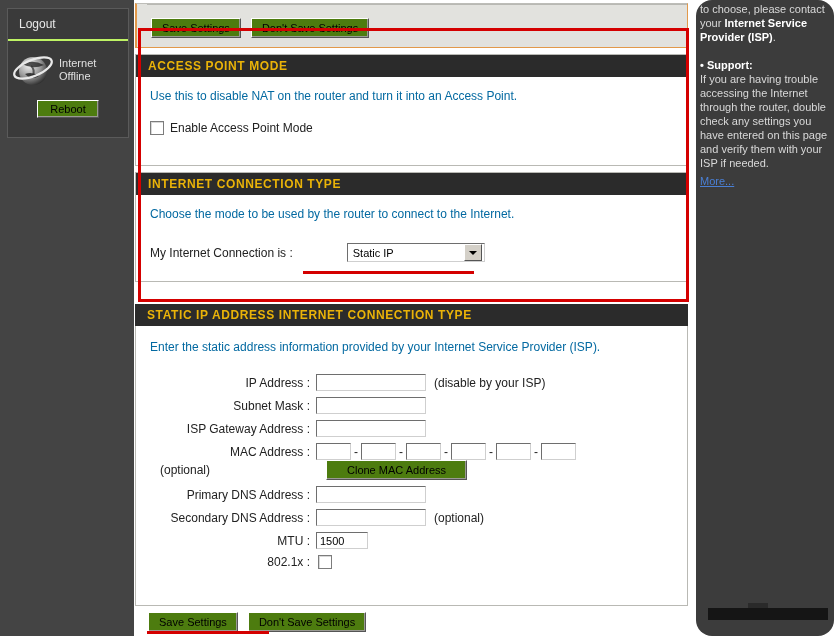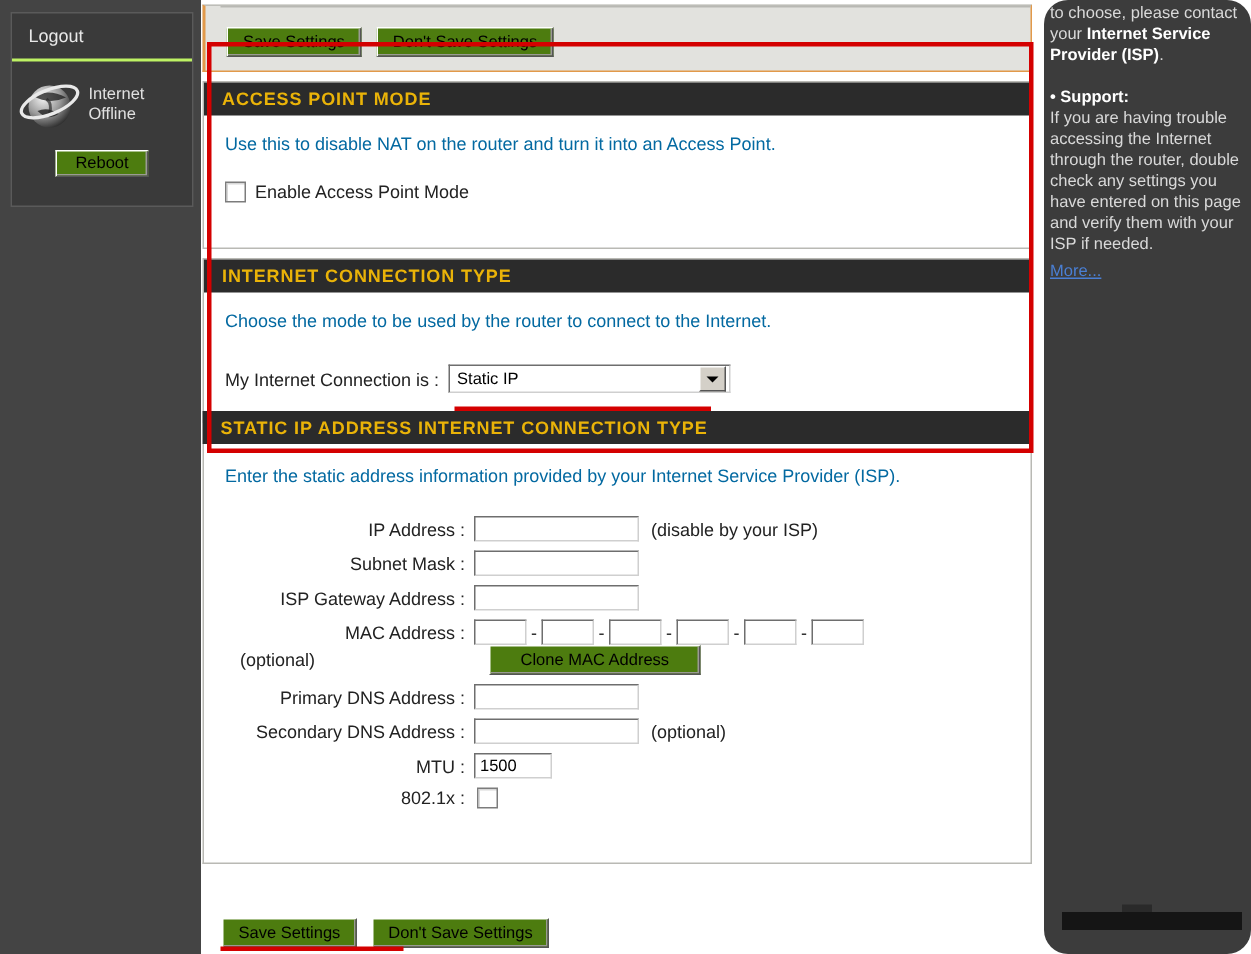--- a/index.html
+++ b/index.html
@@ -182,21 +182,21 @@
   .dash { font-size: 12px; color: #222222; padding: 0 3px; }
 
   
   .sel-wrap { position: relative; display: inline-block; }
   .sel {
     border-top: 1px solid #6e6e6e;
     border-left: 1px solid #6e6e6e;
     border-right: 1px solid #cfcfcf;
     border-bottom: 1px solid #cfcfcf;
     background: #ffffff;
-    width: 188px;
+    width: 138px;
     height: 19px;
     box-sizing: border-box;
     display: flex;
     align-items: center;
     cursor: pointer;
   }
   .sel-val {
     font-size: 11px;
     color: #000000;
     padding-left: 5px;
@@ -326,37 +326,37 @@
           <span class="cb"></span>
           <span>Enable Access Point Mode</span>
         </div>
       </div>
     </div>
 
     <div class="panel" style="top:172px; height:110px;">
       <div class="panel-head">INTERNET CONNECTION TYPE</div>
       <div class="panel-body">
         <div class="body-text">Choose the mode to be used by the router to connect to the Internet.</div>
-        <div style="display:flex; align-items:center; margin-top:22px;">
+        <div style="display:flex; align-items:center; margin-top:22px;gap:48px;">
           <span style="font-size:12px; color:#222; padding-right:6px;">My Internet Connection is :</span>
           <span class="sel-wrap">
             <span class="sel">
               <span class="sel-val">Static IP</span>
               <span class="sel-arrow">
                 <span class="caret"></span>
               </span>
             </span>
           </span>
         </div>
       </div>
     </div>
 
     <div class="red-underline" style="left:169px; top:271px; width:171px;"></div>
 
-    <div class="panel" style="top:274px; height:302px; border:none;">
+    <div class="panel" style="top:304px; height:302px; border:none;">
       <div class="panel-head">STATIC IP ADDRESS INTERNET CONNECTION TYPE</div>
       <div style="border:1px solid #b9b9b4; border-top:none; height:280px; box-sizing:border-box; padding:14px 14px 0 14px;">
 
         <div class="body-text" style="margin-bottom:20px;">Enter the static address information provided by your Internet Service Provider (ISP).</div>
 
         <div class="form-row">
           <span class="lbl">IP Address :</span>
           <input class="txt" type="text" value="" style="">
           <span class="hint">(disable by your ISP)</span>
         </div>

